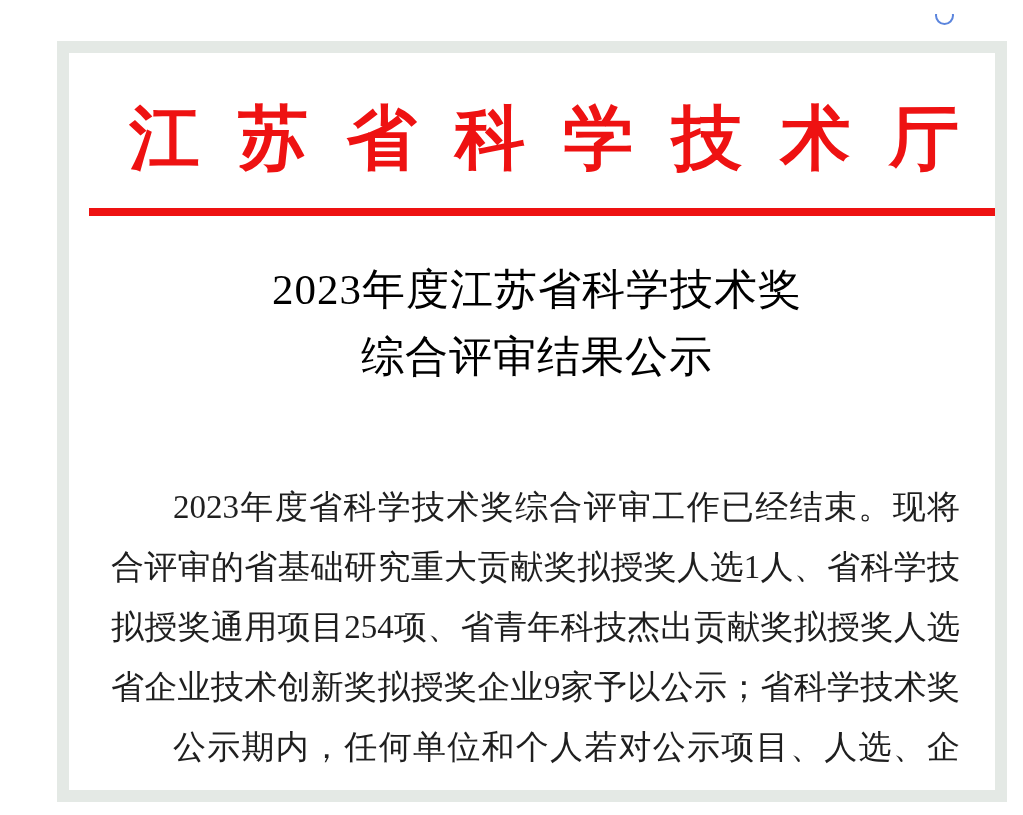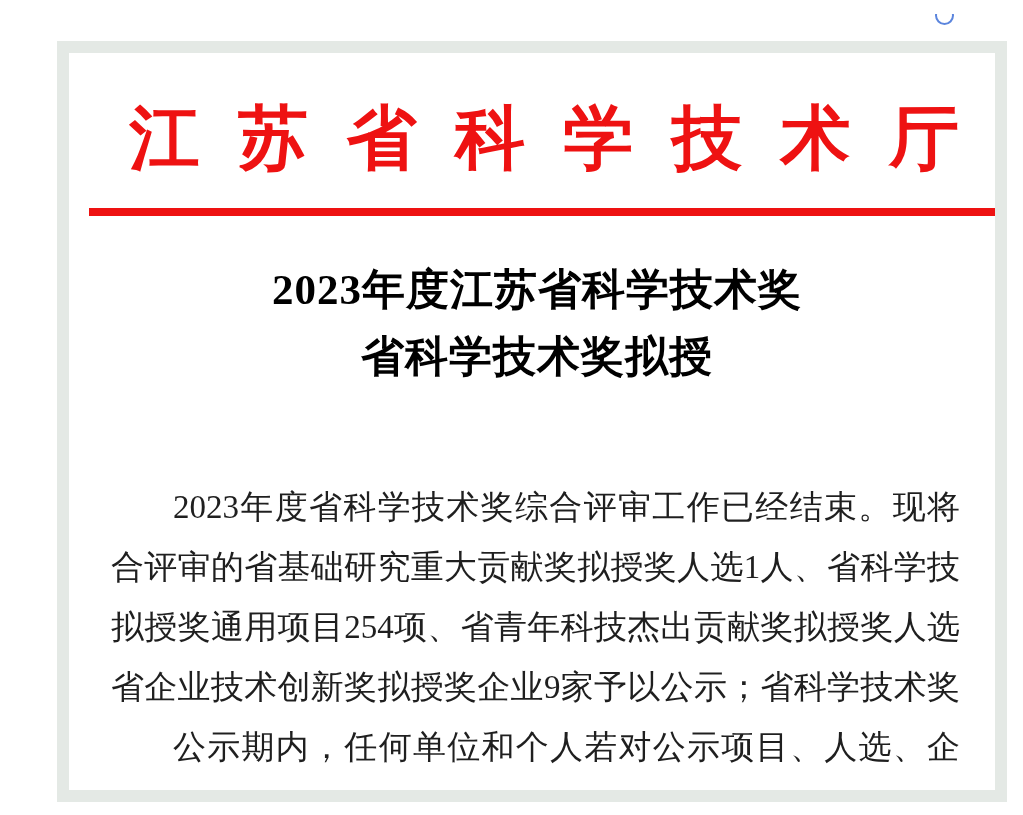--- a/index.html
+++ b/index.html
@@ -28,21 +28,21 @@
   .masthead{
     margin-top:28px;text-align:center;color:var(--red);
     font-size:70px;line-height:82px;font-weight:bold;
     letter-spacing:0.55em;text-indent:0.55em;white-space:nowrap;
   }
   .red-rule{
     margin-top:24px;margin-left:7px;width:906px;height:8px;
     background:var(--red);
   }
   .doc-title{
-    margin-top:34px;text-align:center;color:#000;font-weight:bold;
+    margin-top:34px;text-align:center;color:#000;font-weight:normal;
     font-size:43px;line-height:54px;letter-spacing:1px;
   }
   .doc-body{
     margin-top:70px;padding-left:15px;padding-right:18px;
     color:var(--ink);font-size:33px;line-height:55px;
   }
   .doc-body .line{white-space:nowrap;}
   .doc-body .j{
     white-space:normal;text-align:justify;text-align-last:justify;
     overflow:hidden;height:55px;
@@ -56,21 +56,21 @@
 
 <div class="doc-frame">
   <div class="doc-page">
 
     <div class="masthead">江苏省科学技术厅</div>
 
     <div class="red-rule"></div>
 
     <div class="doc-title">
       <div>2023年度江苏省科学技术奖</div>
-      <div>省科学技术奖拟授</div>
+      <div>综合评审结果公示</div>
     </div>
 
     <div class="doc-body">
       <div class="line j indent">2023年度省科学技术奖综合评审工作已经结束。现将通过综</div>
       <div class="line j">合评审的省基础研究重大贡献奖拟授奖人选1人、省科学技术奖</div>
       <div class="line j">拟授奖通用项目254项、省青年科技杰出贡献奖拟授奖人选9人、</div>
       <div class="line j">省企业技术创新奖拟授奖企业9家予以公示；省科学技术奖拟授</div>
       <div class="line j indent">公示期内，任何单位和个人若对公示项目、人选、企业有异</div>
     </div>
 

